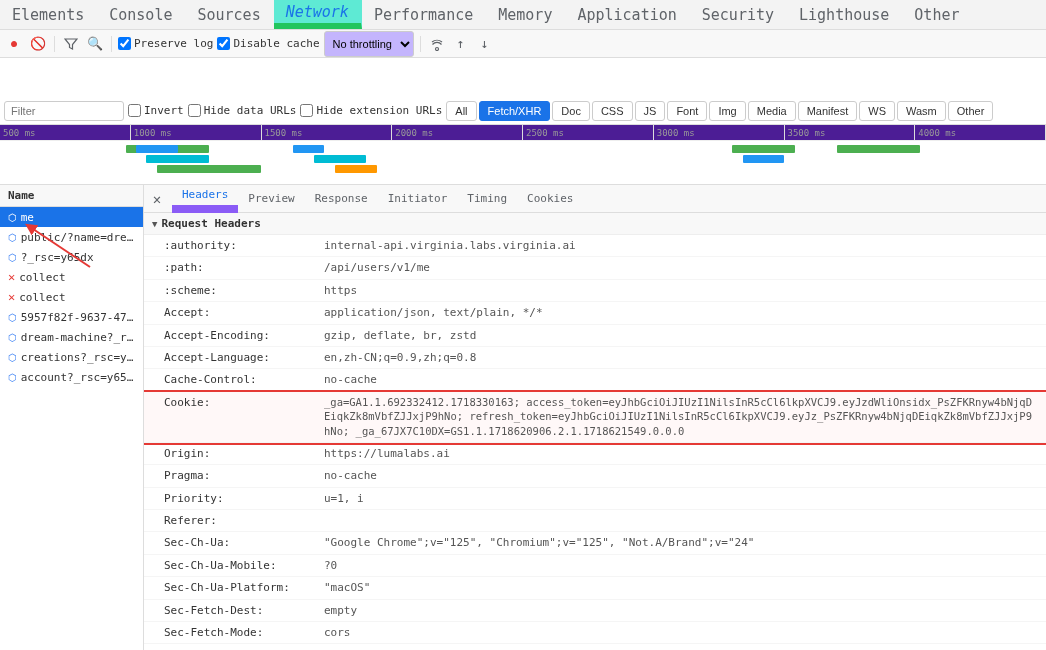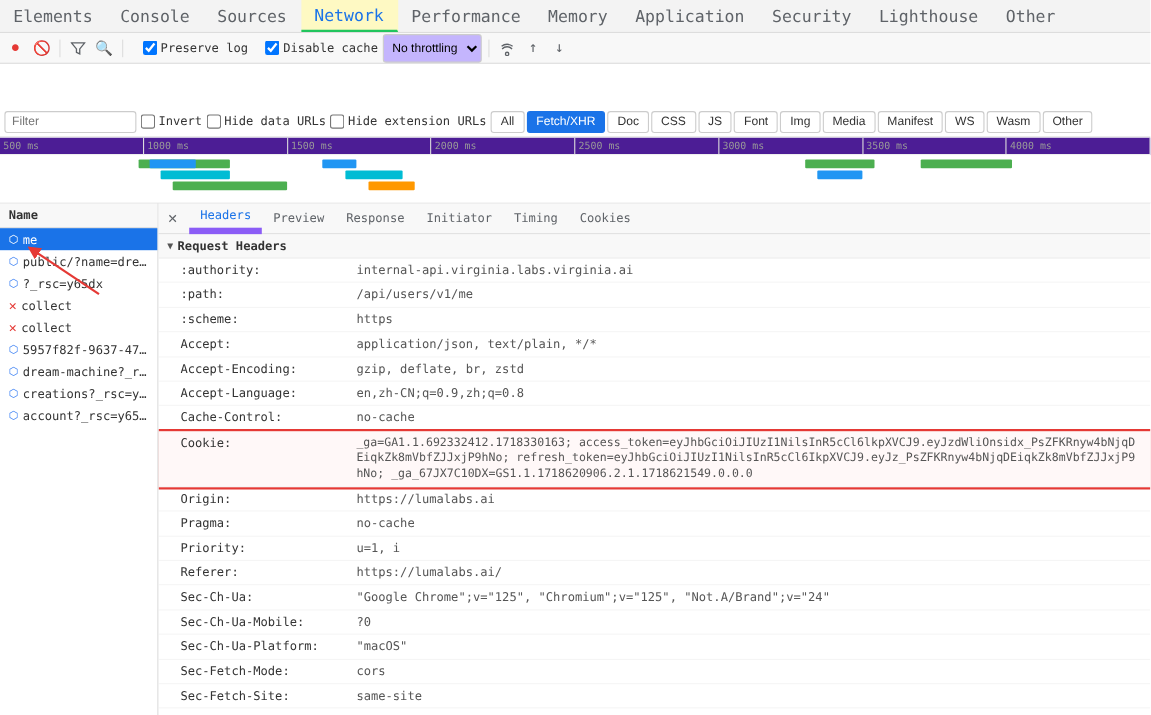--- a/index.html
+++ b/index.html
@@ -19,23 +19,24 @@
       align-items: center;
       cursor: pointer;
       font-size: 15px;
       color: #5f6368;
       border-right: 1px solid transparent;
       white-space: nowrap;
       user-select: none;
     }
     .top-tab.active {
       color: #1a73e8;
-      border-bottom: 2px solid #22c55e;
-      background: #fef9c3;
+      border-bottom: 6px solid #22c55e;
+      background: #5eead4;
       font-weight: 500;
+      font-style: italic;
     }
 
     
     .toolbar {
       display: flex;
       align-items: center;
       height: 28px;
       border-bottom: 1px solid #ddd;
       background: #f8f8f8;
       padding: 0 4px;
@@ -44,21 +45,21 @@
     .toolbar-btn {
       width: 20px; height: 20px;
       display: flex; align-items: center; justify-content: center;
       cursor: pointer;
       border-radius: 3px;
       color: #5f6368;
       font-size: 13px;
     }
     .toolbar-btn.red { color: #e53935; }
     .toolbar-divider { width: 1px; height: 16px; background: #ddd; margin: 0 2px; }
-    .toolbar-checkbox { display: flex; align-items: center; gap: 3px; font-size: 11px; color: #333; cursor: pointer; white-space: nowrap; margin-left: 12px; }
+    .toolbar-checkbox { display: flex; align-items: center; gap: 3px; font-size: 11px; color: #333; cursor: pointer; white-space: nowrap; }
     .toolbar-checkbox input { margin: 0; }
     .toolbar-select {
       height: 26px;
       font-size: 11px;
       border: 1px solid #ccc;
       border-radius: 3px;
       background: #c4b5fd;
       padding: 0 4px;
       cursor: pointer;
     }
@@ -202,21 +203,21 @@
       height: 28px;
       display: flex;
       align-items: center;
       cursor: pointer;
       font-size: 11px;
       color: #5f6368;
       white-space: nowrap;
     }
     .detail-tab.active {
       color: #1a73e8;
-      border-bottom: 6px solid #8b5cf6;
+      border-bottom: 8px solid #8b5cf6;
       font-weight: 500;
     }
 
     
     .headers-content {
       flex: 1;
       overflow-y: auto;
       padding: 0;
     }
     .section-header {
@@ -497,33 +498,36 @@
           <div class="header-row">
             <span class="header-name">Pragma:</span>
             <span class="header-value">no-cache</span>
           </div>
           <div class="header-row">
             <span class="header-name">Priority:</span>
             <span class="header-value">u=1, i</span>
           </div>
           <div class="header-row">
             <span class="header-name">Referer:</span>
-            <span class="header-value">https://lumalabs.ai/</span>
           </div>
           <div class="header-row">
             <span class="header-name">Sec-Ch-Ua:</span>
             <span class="header-value">"Google Chrome";v="125", "Chromium";v="125", "Not.A/Brand";v="24"</span>
           </div>
           <div class="header-row">
             <span class="header-name">Sec-Ch-Ua-Mobile:</span>
             <span class="header-value">?0</span>
           </div>
           <div class="header-row">
             <span class="header-name">Sec-Ch-Ua-Platform:</span>
             <span class="header-value">"macOS"</span>
+          </div>
+          <div class="header-row">
+            <span class="header-name">Sec-Fetch-Dest:</span>
+            <span class="header-value">empty</span>
           </div>
           <div class="header-row">
             <span class="header-name">Sec-Fetch-Mode:</span>
             <span class="header-value">cors</span>
           </div>
           <div class="header-row">
             <span class="header-name">Sec-Fetch-Site:</span>
             <span class="header-value">same-site</span>
           </div>
         </div>

